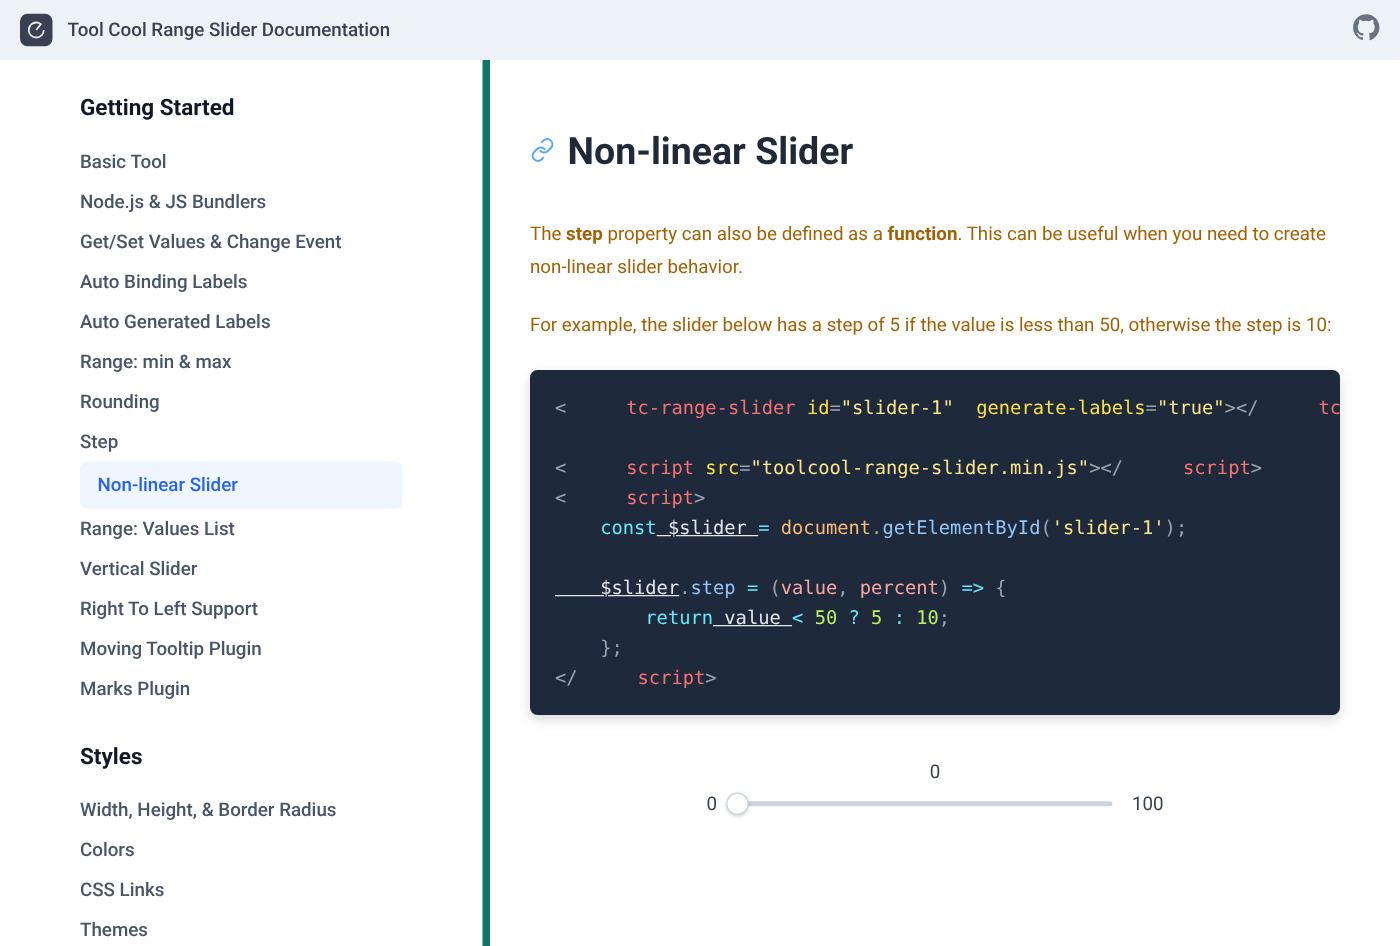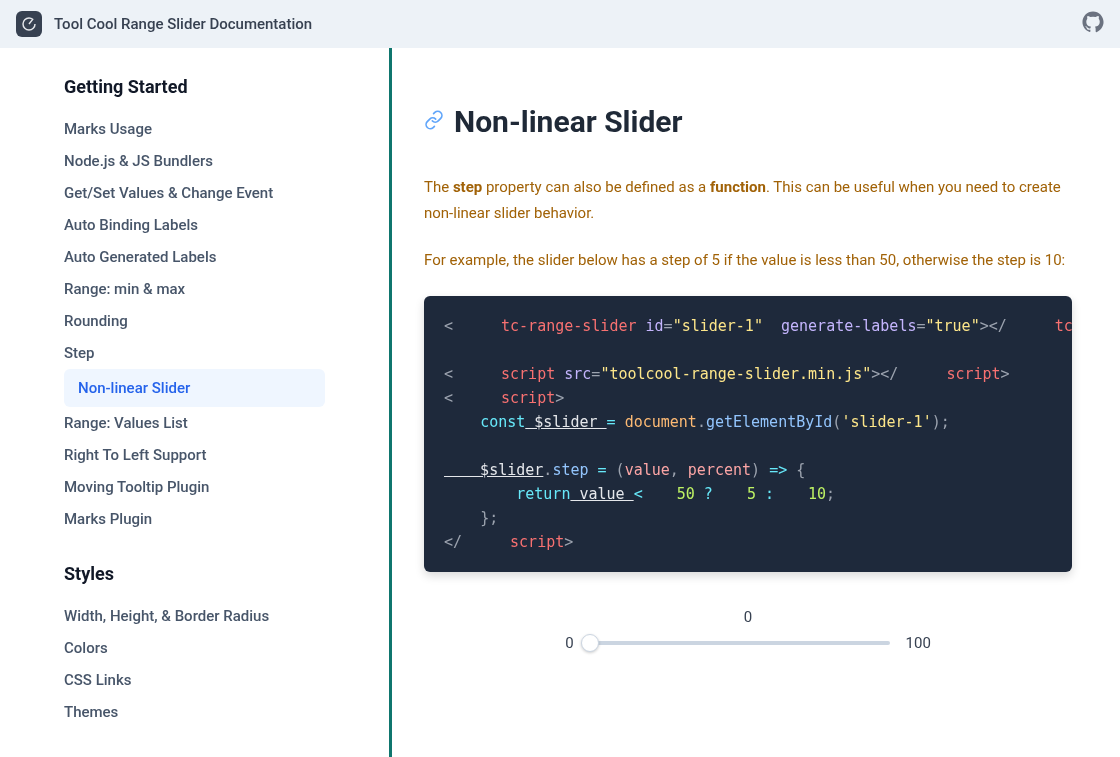--- a/index.html
+++ b/index.html
@@ -27,21 +27,21 @@
       display: flex; align-items: center; justify-content: center;
       color: #e5e7eb;
     }
     .header-title { font-size: 15px; font-weight: 500; color: #374151; }
     .gh-icon { color: #6b7280; }
     .layout { display: flex; height: calc(100% - 48px); }
     .sidebar {
       width: 392px;
       padding: 24px 64px 24px 64px;
       overflow-y: scroll;
-      border-right: 3px solid #0f766e;
+      border-right: 6px solid #0f766e;
     }
     .sidebar::-webkit-scrollbar { width: 10px; }
     .sidebar::-webkit-scrollbar-thumb { background:#cbd5e1; border-radius:5px; }
     .sidebar::-webkit-scrollbar-track { background:#f1f5f9; }
     .section-title { font-size: 18px; font-weight: 700; color:#111827; margin: 4px 0 16px; }
     .nav-item {
       display:block;
       font-size: 15px;
       color:#475569;
       padding: 7px 0;
@@ -79,27 +79,27 @@
       font-family: ui-monospace, SFMono-Regular, Menlo, monospace;
       font-size: 15px;
       line-height: 1.6;
       color:#e5e7eb;
       white-space: pre;
       overflow-x:auto;
       box-shadow: 0 4px 10px rgba(0,0,0,0.15);
       margin-bottom: 36px;
     }
     .t-tag{color:#f87171;margin-left:48px;}
-    .t-attr{color:#c4b5fd;}
+    .t-attr{color:#fde047;}
     .t-str{color:#fde68a;}
     .t-punc{color:#9ca3af;}
     .t-kw{color:#67e8f9;}
     .t-fn{color:#fca5a5;}
     .t-var{color:#e5e7eb;text-decoration:underline;}
-    .t-num{color:#bef264;margin-left:25px;}
+    .t-num{color:#bef264;}
     .t-op{color:#67e8f9;}
     .t-id{color:#93c5fd;}
     .t-obj{color:#fdba74;}
     .slider-demo { display:flex; flex-direction:column; align-items:center; gap:8px; margin-top:12px;}
     .slider-value { font-size:15px; color:#374151; }
     .slider-row { display:flex; align-items:center; gap:16px; }
     .slider-label{ font-size:15px; color:#374151;}
     .slider-track{ width:300px; height:4px; background:#cbd5e1; border-radius:2px; position:relative;}
     .slider-thumb{
       position:absolute; left:0; top:50%; transform:translate(-50%,-50%);
@@ -122,30 +122,31 @@
   <div class="gh-icon">
     <svg width="22" height="22" viewBox="0 0 24 24" fill="currentColor">
         <path d="M12 .5C5.65.5.5 5.65.5 12c0 5.08 3.29 9.39 7.86 10.91.58.1.79-.25.79-.56v-2c-3.2.7-3.88-1.37-3.88-1.37-.52-1.33-1.28-1.69-1.28-1.69-1.05-.71.08-.7.08-.7 1.16.08 1.77 1.19 1.77 1.19 1.03 1.76 2.7 1.25 3.36.96.1-.75.4-1.25.73-1.54-2.56-.29-5.25-1.28-5.25-5.69 0-1.26.45-2.29 1.18-3.09-.12-.29-.51-1.46.11-3.05 0 0 .97-.31 3.17 1.18a10.9 10.9 0 0 1 5.77 0c2.2-1.49 3.16-1.18 3.16-1.18.63 1.59.24 2.76.12 3.05.74.8 1.18 1.83 1.18 3.09 0 4.42-2.7 5.39-5.27 5.68.41.36.78 1.06.78 2.14v3.17c0 .31.21.67.8.56C20.21 21.39 23.5 17.08 23.5 12 23.5 5.65 18.35.5 12 .5z"></path>
       </svg>
   </div>
 </div>
 
 <div class="layout">
   <div class="sidebar">
     <div class="section-title">Getting Started</div>
-    <a class="nav-item">Marks Usage</a>
+    <a class="nav-item">Basic Tool</a>
     <a class="nav-item">Node.js &amp; JS Bundlers</a>
     <a class="nav-item">Get/Set Values &amp; Change Event</a>
     <a class="nav-item">Auto Binding Labels</a>
     <a class="nav-item">Auto Generated Labels</a>
     <a class="nav-item">Range: min &amp; max</a>
     <a class="nav-item">Rounding</a>
     <a class="nav-item">Step</a>
     <a class="nav-item sub active">Non-linear Slider</a>
     <a class="nav-item">Range: Values List</a>
+    <a class="nav-item">Vertical Slider</a>
     <a class="nav-item">Right To Left Support</a>
     <a class="nav-item">Moving Tooltip Plugin</a>
     <a class="nav-item">Marks Plugin</a>
     <div class="section-title styles">Styles</div>
     <a class="nav-item">Width, Height, &amp; Border Radius</a>
     <a class="nav-item">Colors</a>
     <a class="nav-item">CSS Links</a>
     <a class="nav-item">Themes</a>
   </div>
 

